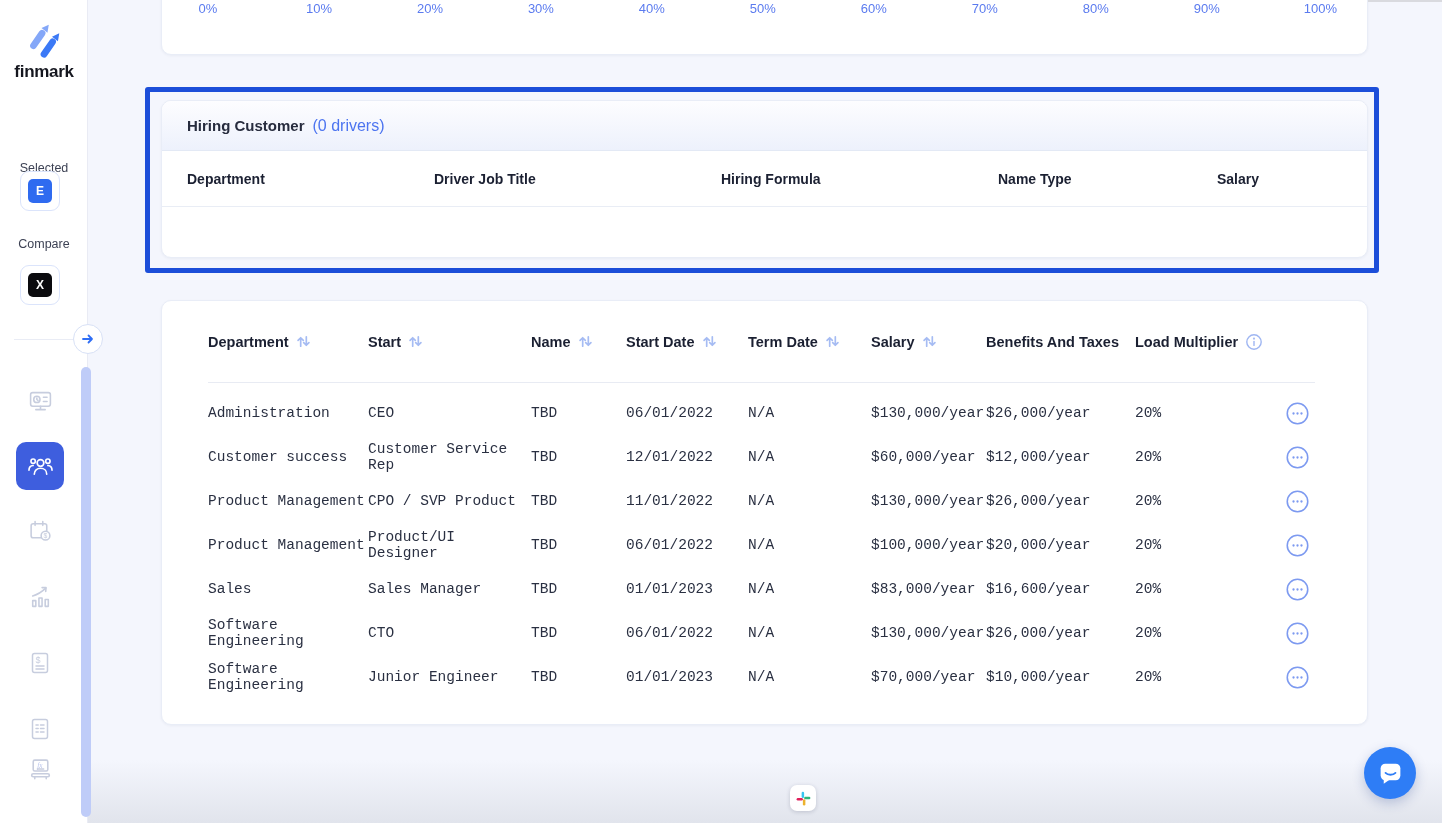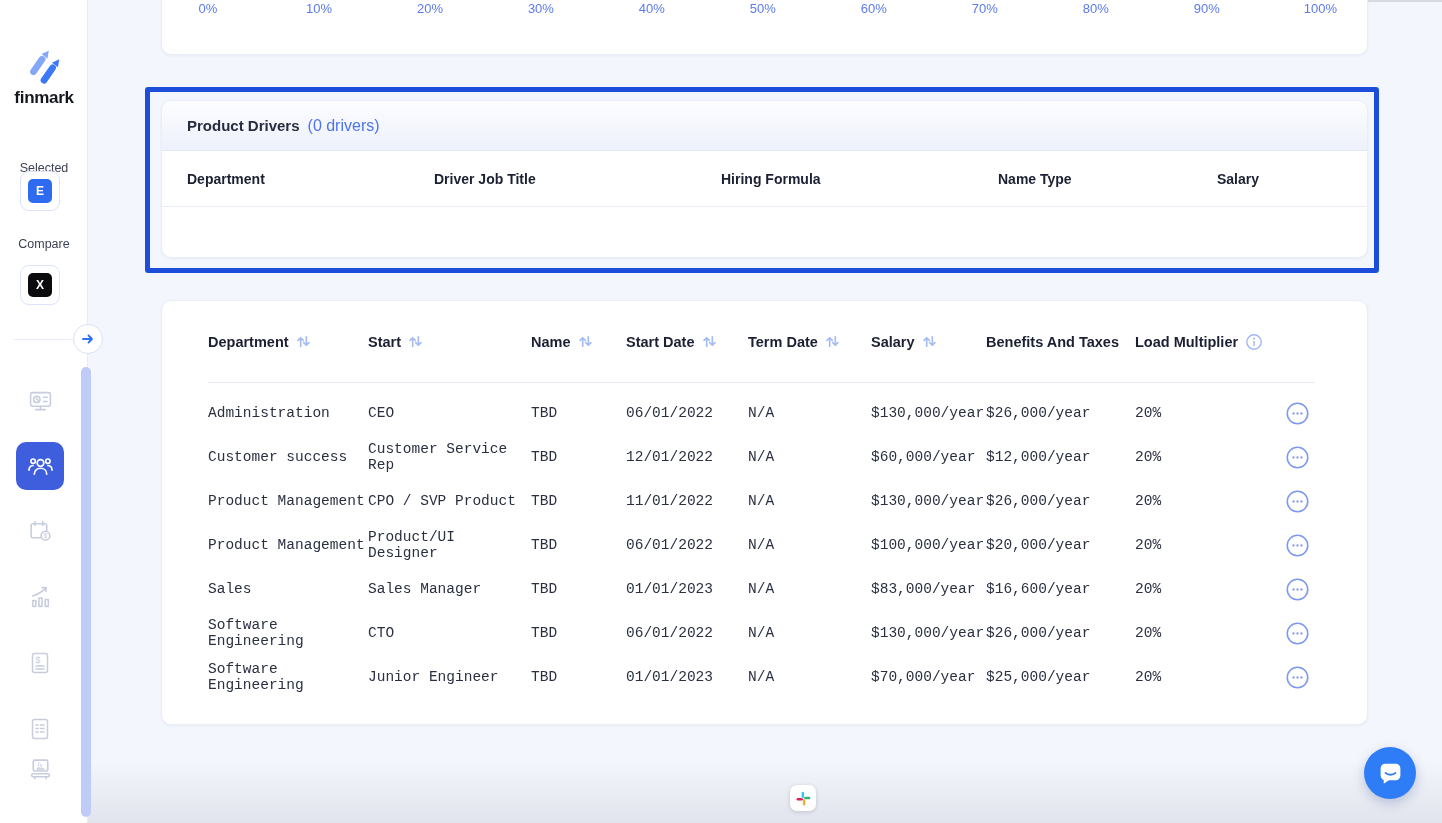--- a/index.html
+++ b/index.html
@@ -3,21 +3,21 @@
 <meta charset="utf-8">
 <style>
   * { margin:0; padding:0; box-sizing:border-box; }
   html,body { width:1442px; height:823px; overflow:hidden; }
   body { font-family:"Liberation Sans", sans-serif; background:#f4f6fd; position:relative; }
   .page { position:absolute; inset:0; }
 
   
   .sidebar { position:absolute; left:0; top:0; width:88px; height:823px; background:#ffffff;
              border-right:1px solid #e9ebf4; z-index:2; }
-  .logo { position:absolute; left:0; top:42px; width:88px; text-align:center; }
+  .logo { position:absolute; left:0; top:16px; width:88px; text-align:center; }
   .logo svg { display:block; margin:0 auto; }
   .logo-text { margin-top:2px; font-size:17px; font-weight:700; color:#15171f; letter-spacing:-0.3px; }
   .side-label { position:absolute; width:88px; text-align:center; font-size:12.5px; color:#3d4254; }
   .lbl-selected { top:161px; }
   .lbl-compare  { top:237px; }
   .scenario-card { position:absolute; left:20px; width:40px; height:40px; background:#fff;
                    border:1px solid #dbe4fb; border-radius:9px; display:flex; align-items:center;
                    justify-content:center; cursor:pointer; }
   .card-selected { top:171px; }
   .card-compare  { top:265px; }
@@ -202,21 +202,21 @@
         <span class="pct">90%</span>
 
         <span class="pct">100%</span>
 
     </div>
   </div>
 
   <div class="selection-outline"></div>
   <section class="card hiring-card">
     <div class="hd-header">
-      <span class="hd-title">Product Drivers</span>
+      <span class="hd-title">Hiring Customer</span>
       <span class="hd-count">(0 drivers)</span>
     </div>
     <div class="hd-cols">
       <span class="hd-col">Department</span>
       <span class="hd-col">Driver Job Title</span>
       <span class="hd-col">Hiring Formula</span>
       <span class="hd-col">Name Type</span>
       <span class="hd-col">Salary</span>
     </div>
   </section>
@@ -395,21 +395,21 @@
           </button>
         </div>
 
         <div class="rt-grid rt-row">
           <span class="cell">Software Engineering</span>
           <span class="cell">Junior Engineer</span>
           <span class="cell">TBD</span>
           <span class="cell">01/01/2023</span>
           <span class="cell">N/A</span>
           <span class="cell">$70,000/year</span>
-          <span class="cell">$25,000/year</span>
+          <span class="cell">$10,000/year</span>
           <span class="cell">20%</span>
           <button class="row-menu">
             <svg width="23" height="23" viewBox="0 0 22 22">
               <circle cx="11" cy="11" r="9.8" stroke="#7d9af0" stroke-width="1.5" fill="none"></circle>
               <circle cx="7.2" cy="11" r="1.1" fill="#7d9af0"></circle>
               <circle cx="11" cy="11" r="1.1" fill="#7d9af0"></circle>
               <circle cx="14.8" cy="11" r="1.1" fill="#7d9af0"></circle>
             </svg>
           </button>
         </div>

